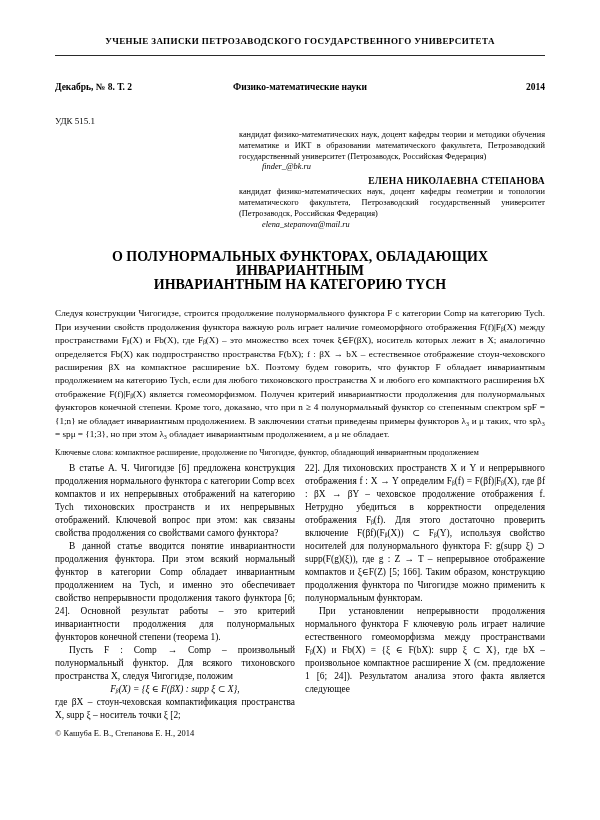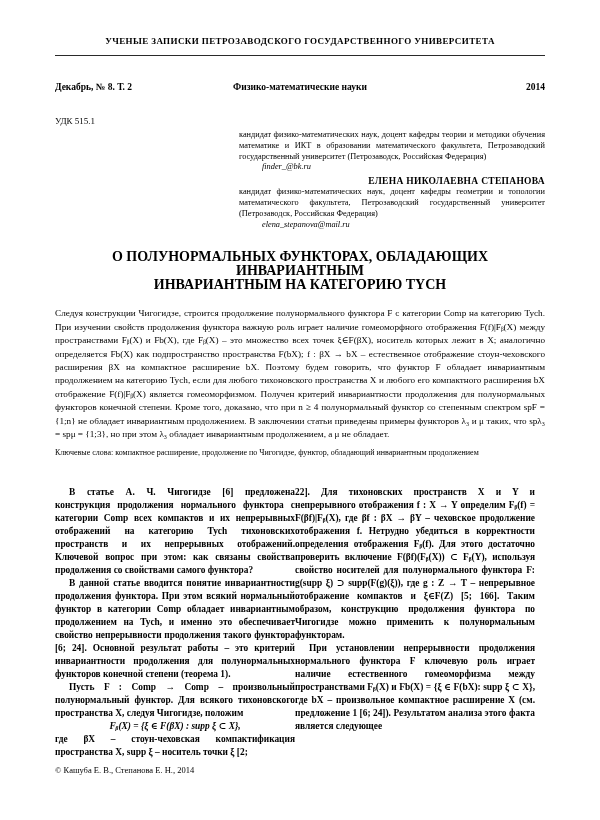--- a/index.html
+++ b/index.html
@@ -72,24 +72,24 @@
     line-height: 13.4px;
     text-align: justify;
   }
   .keywords {
     margin-top: 7px;
     font-size: 8px;
     line-height: 10px;
   }
   .columns {
     display: flex;
-    margin-top: 28px;
+    gap: 10px;
+    margin-top: 4px;
     font-size: 9.4px;
     line-height: 13px;
-    font-weight: bold;
   }
   .col { width: 240px; text-align: justify; }
   .col p { margin: 0; }
   .col p.indent { text-indent: 14px; }
   .formula {
     text-align: center;
     font-style: italic;
     margin: 1px 0;
   }
   .copyright {

